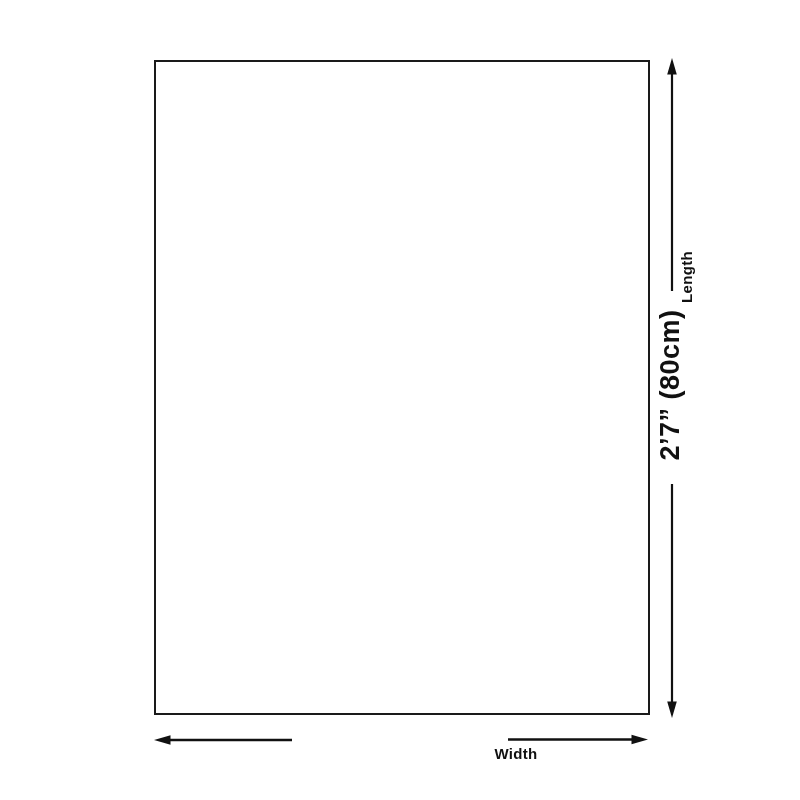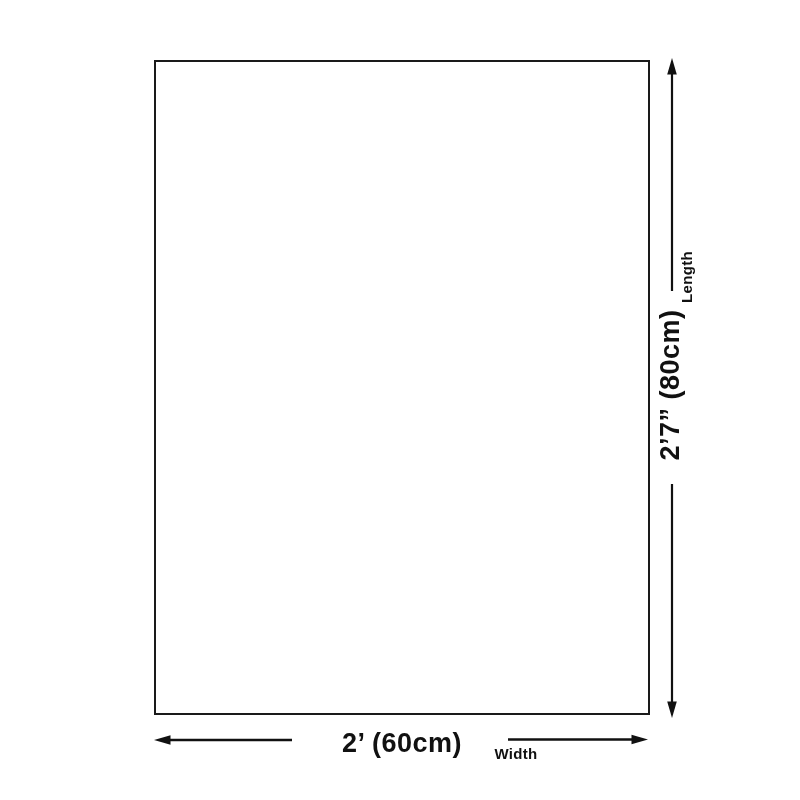--- a/index.html
+++ b/index.html
@@ -94,17 +94,16 @@
     <g>
       <line x1="508" y1="739.5" x2="633" y2="739.5" stroke="currentColor" stroke-width="2.4"></line>
       <polygon points="648,739.5 631.5,734.7 631.5,744.3" fill="currentColor"></polygon>
     </g>
   </svg>
 
   <div class="dim-label dim-value length-value">2’7” (80cm)</div>
 
   <div class="dim-label dim-name length-name">Length</div>
 
-  <div class="dim-label dim-value width-value">2’ (60cm)</div>
 
   <div class="dim-label dim-name width-name">Width</div>
 
 </div>
 
 </body></html>

